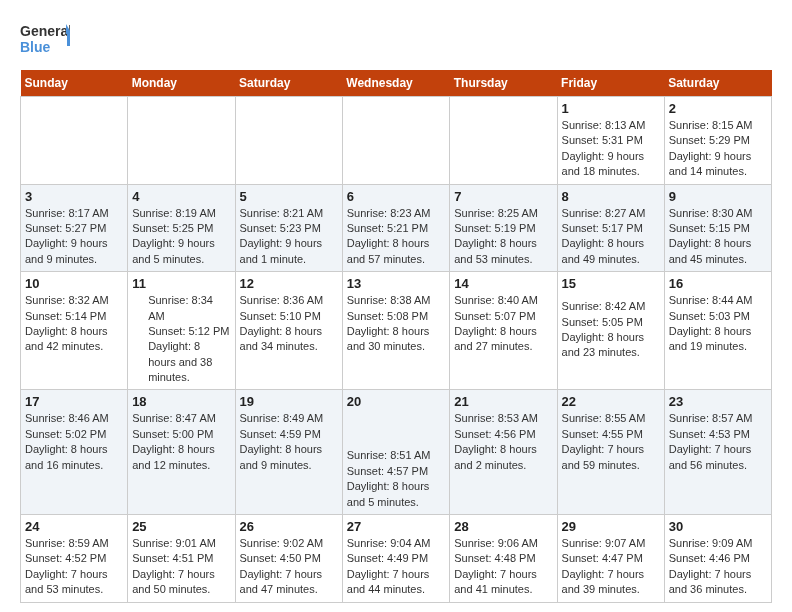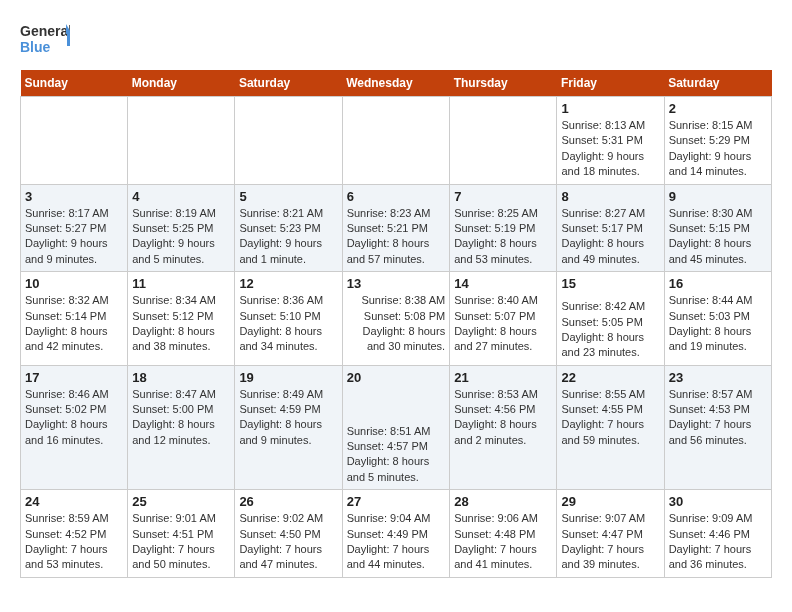--- a/index.html
+++ b/index.html
@@ -171,33 +171,33 @@
       </tr>
       <tr>
         <td>
           <span class="day-num">10</span>
           <div class="day-info" style="white-space: pre-line;">Sunrise: 8:32 AM
 Sunset: 5:14 PM
 Daylight: 8 hours and 42 minutes.</div>
         </td>
         <td>
           <span class="day-num">11</span>
-          <div class="day-info" style="white-space: pre-line;">Sunrise: 8:34 AM
+          <div class="day-info" style="white-space: pre-line; margin-left: 16px;">Sunrise: 8:34 AM
 Sunset: 5:12 PM
 Daylight: 8 hours and 38 minutes.</div>
         </td>
         <td>
           <span class="day-num">12</span>
           <div class="day-info" style="white-space: pre-line;">Sunrise: 8:36 AM
 Sunset: 5:10 PM
 Daylight: 8 hours and 34 minutes.</div>
         </td>
         <td>
           <span class="day-num">13</span>
-          <div class="day-info" style="white-space: pre-line; text-align: right;">Sunrise: 8:38 AM
+          <div class="day-info" style="white-space: pre-line;">Sunrise: 8:38 AM
 Sunset: 5:08 PM
 Daylight: 8 hours and 30 minutes.</div>
         </td>
         <td>
           <span class="day-num">14</span>
           <div class="day-info" style="white-space: pre-line;">Sunrise: 8:40 AM
 Sunset: 5:07 PM
 Daylight: 8 hours and 27 minutes.</div>
         </td>
         <td>

